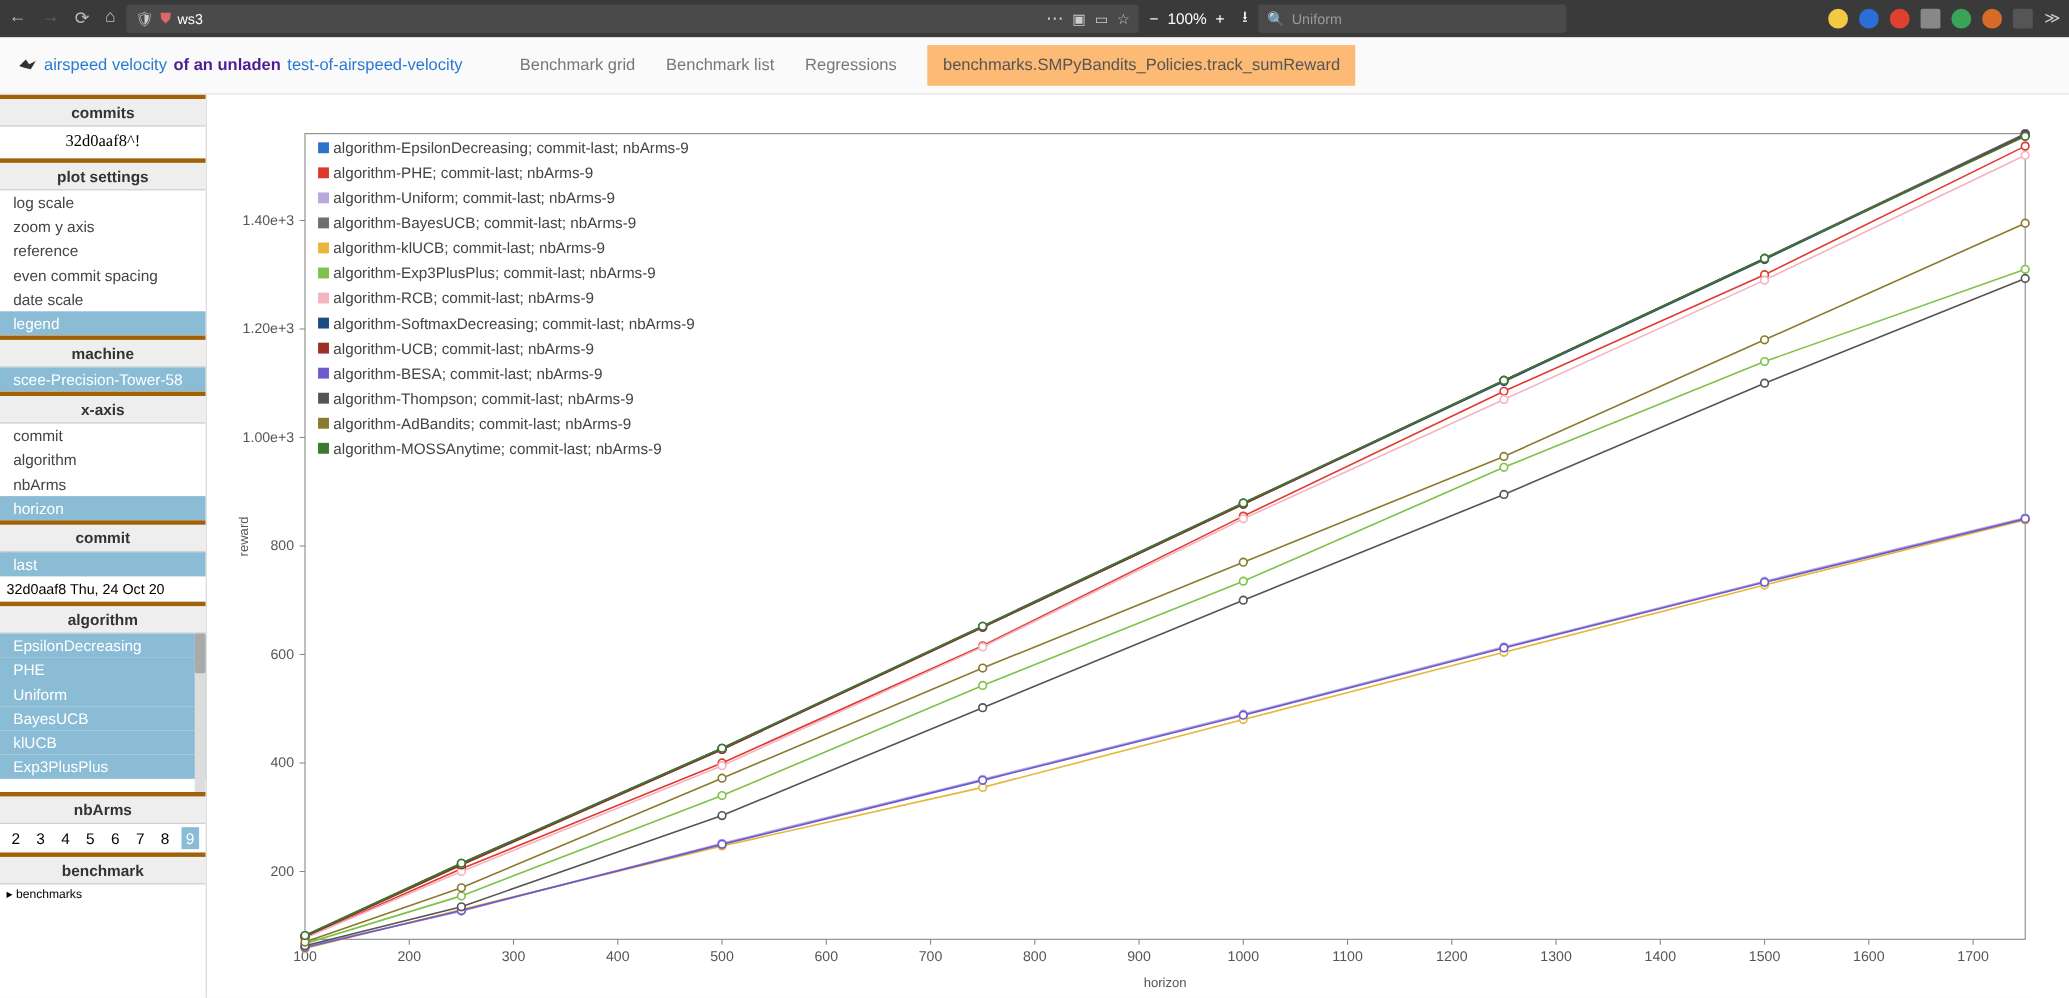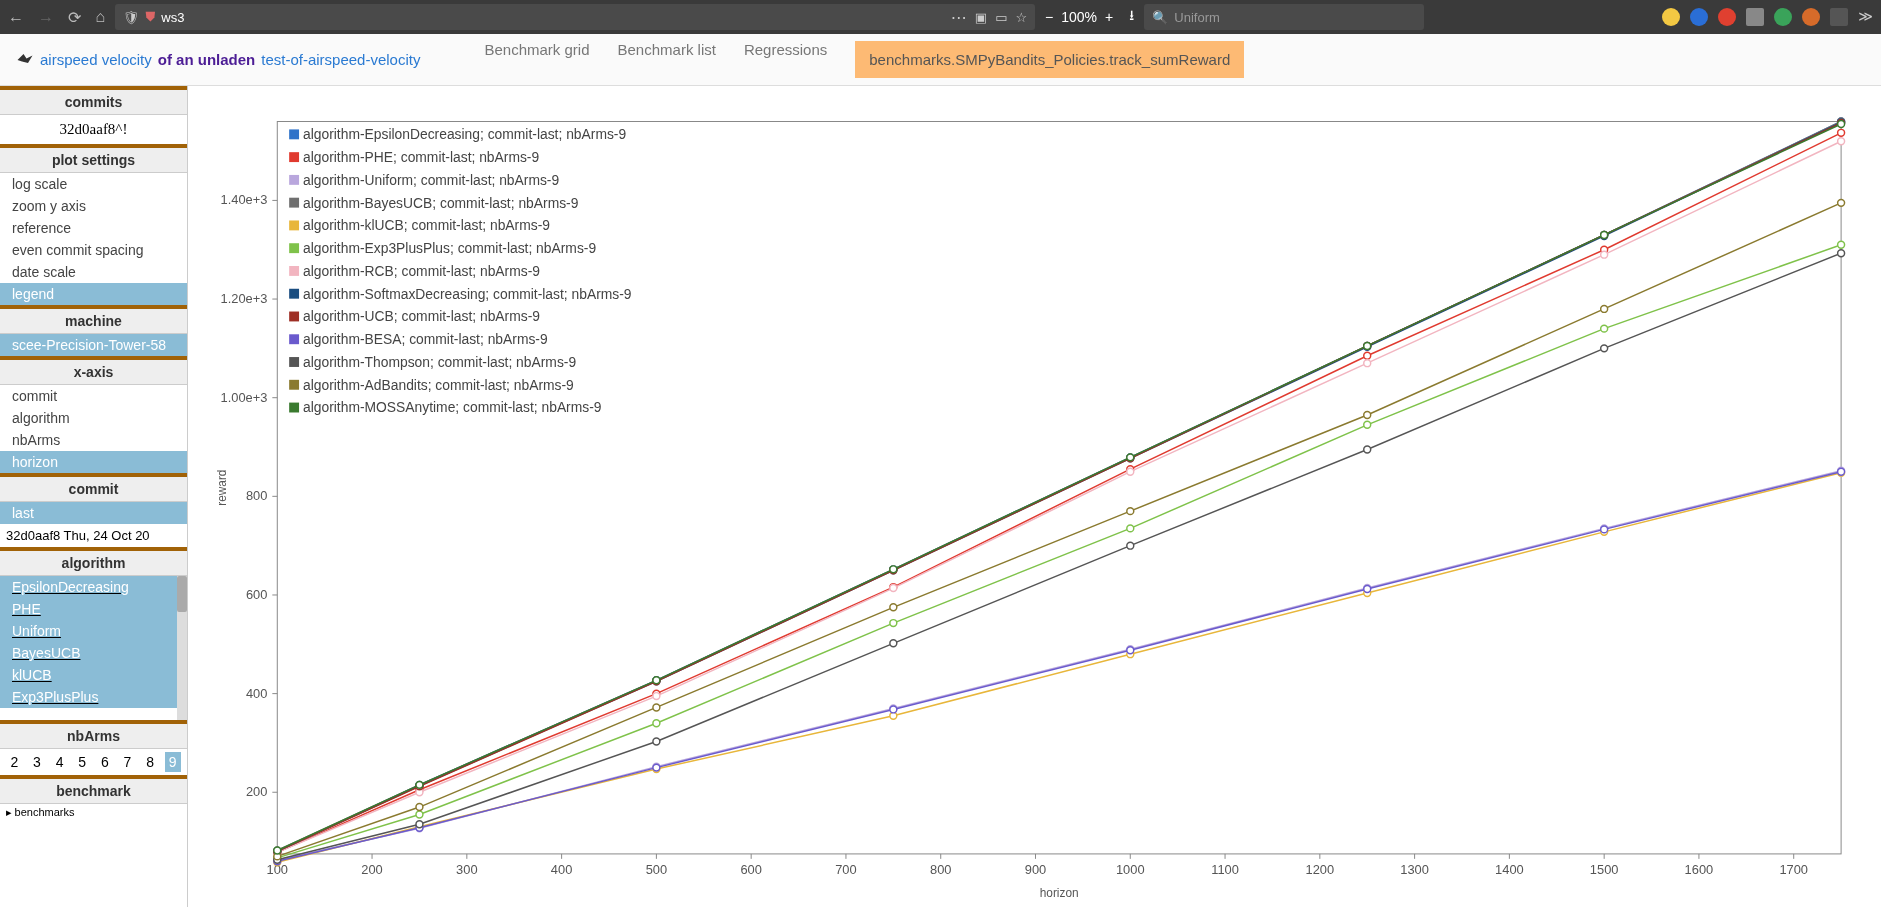--- a/index.html
+++ b/index.html
@@ -15,33 +15,33 @@
 .search-box { background: #4a4a4a; height: 26px; border-radius: 3px; padding: 0 8px; display: flex; align-items: center; gap: 6px; color: #999; font-size: 13px; flex: 0 0 280px; }
 .toolbar-icons { display: flex; gap: 10px; margin-left: auto; font-size: 14px; }
 .ticon { width: 18px; height: 18px; border-radius: 50%; }
 
 
 .topnav { background: #fafafa; border-bottom: 1px solid #ddd; height: 52px; display: flex; align-items: center; padding: 0 16px; font-size: 15px; gap: 24px; }
 .brand { display: flex; align-items: center; gap: 6px; }
 .brand .logo { width: 18px; height: 18px; }
 .brand a { color: #2a7ad2; text-decoration: none; }
 .brand .mid { color: #4c1d95; font-weight: bold; }
-.navlinks { display: flex; gap: 28px; margin-left: 40px; }
+.navlinks { display: flex; gap: 28px; margin-left: 28px; align-items: center; }
 .navlinks span { color: #777; cursor: pointer; }
 .navlinks .active { background: #fdba74; padding: 10px 14px; color: #555; }
 
 
 .main { display: flex; height: calc(100% - 74px); }
 .sidebar { width: 188px; background: #fff; border-right: 1px solid #ccc; overflow-y: auto; font-size: 14px; position: relative; }
 .section-head { background: #eee; color: #333; font-weight: bold; text-align: center; padding: 4px 0; border-top: 4px solid #a16207; border-bottom: 1px solid #ccc; }
 .mono { font-family: Liberation Serif, serif; text-align: center; padding: 6px 0; font-size: 15px; }
 .opt { text-align: left; padding: 3px 12px; color: #444; cursor: pointer; }
 .opt.sel { background: #8abcd6; color: #fff; }
 .commit-row { font-size: 13px; padding: 4px 6px; white-space: nowrap; overflow: hidden; }
-.alg-list { position: relative; text-decoration: underline; }
+.alg-list { position: relative; }
 .alg-scroll { position: absolute; right: 0; top: 0; width: 10px; height: 100%; background: #ddd; }
 .alg-thumb { position: absolute; right: 0; top: 0; width: 10px; height: 36px; background: #aaa; border-radius: 2px; }
 .nbarms-row { display: flex; justify-content: space-around; padding: 3px 3px; }
 .nbarms-row span { padding: 2px 4px; cursor: pointer; }
 .nbarms-row .sel { background: #8abcd6; color: #fff; }
 .bench-item { font-size: 11px; padding: 2px 6px; }
 
 
 .chart-wrap { flex: 1; background: #fff; padding: 20px 30px 10px 20px; position: relative; }
 svg.chart { width: 100%; height: 100%; }

